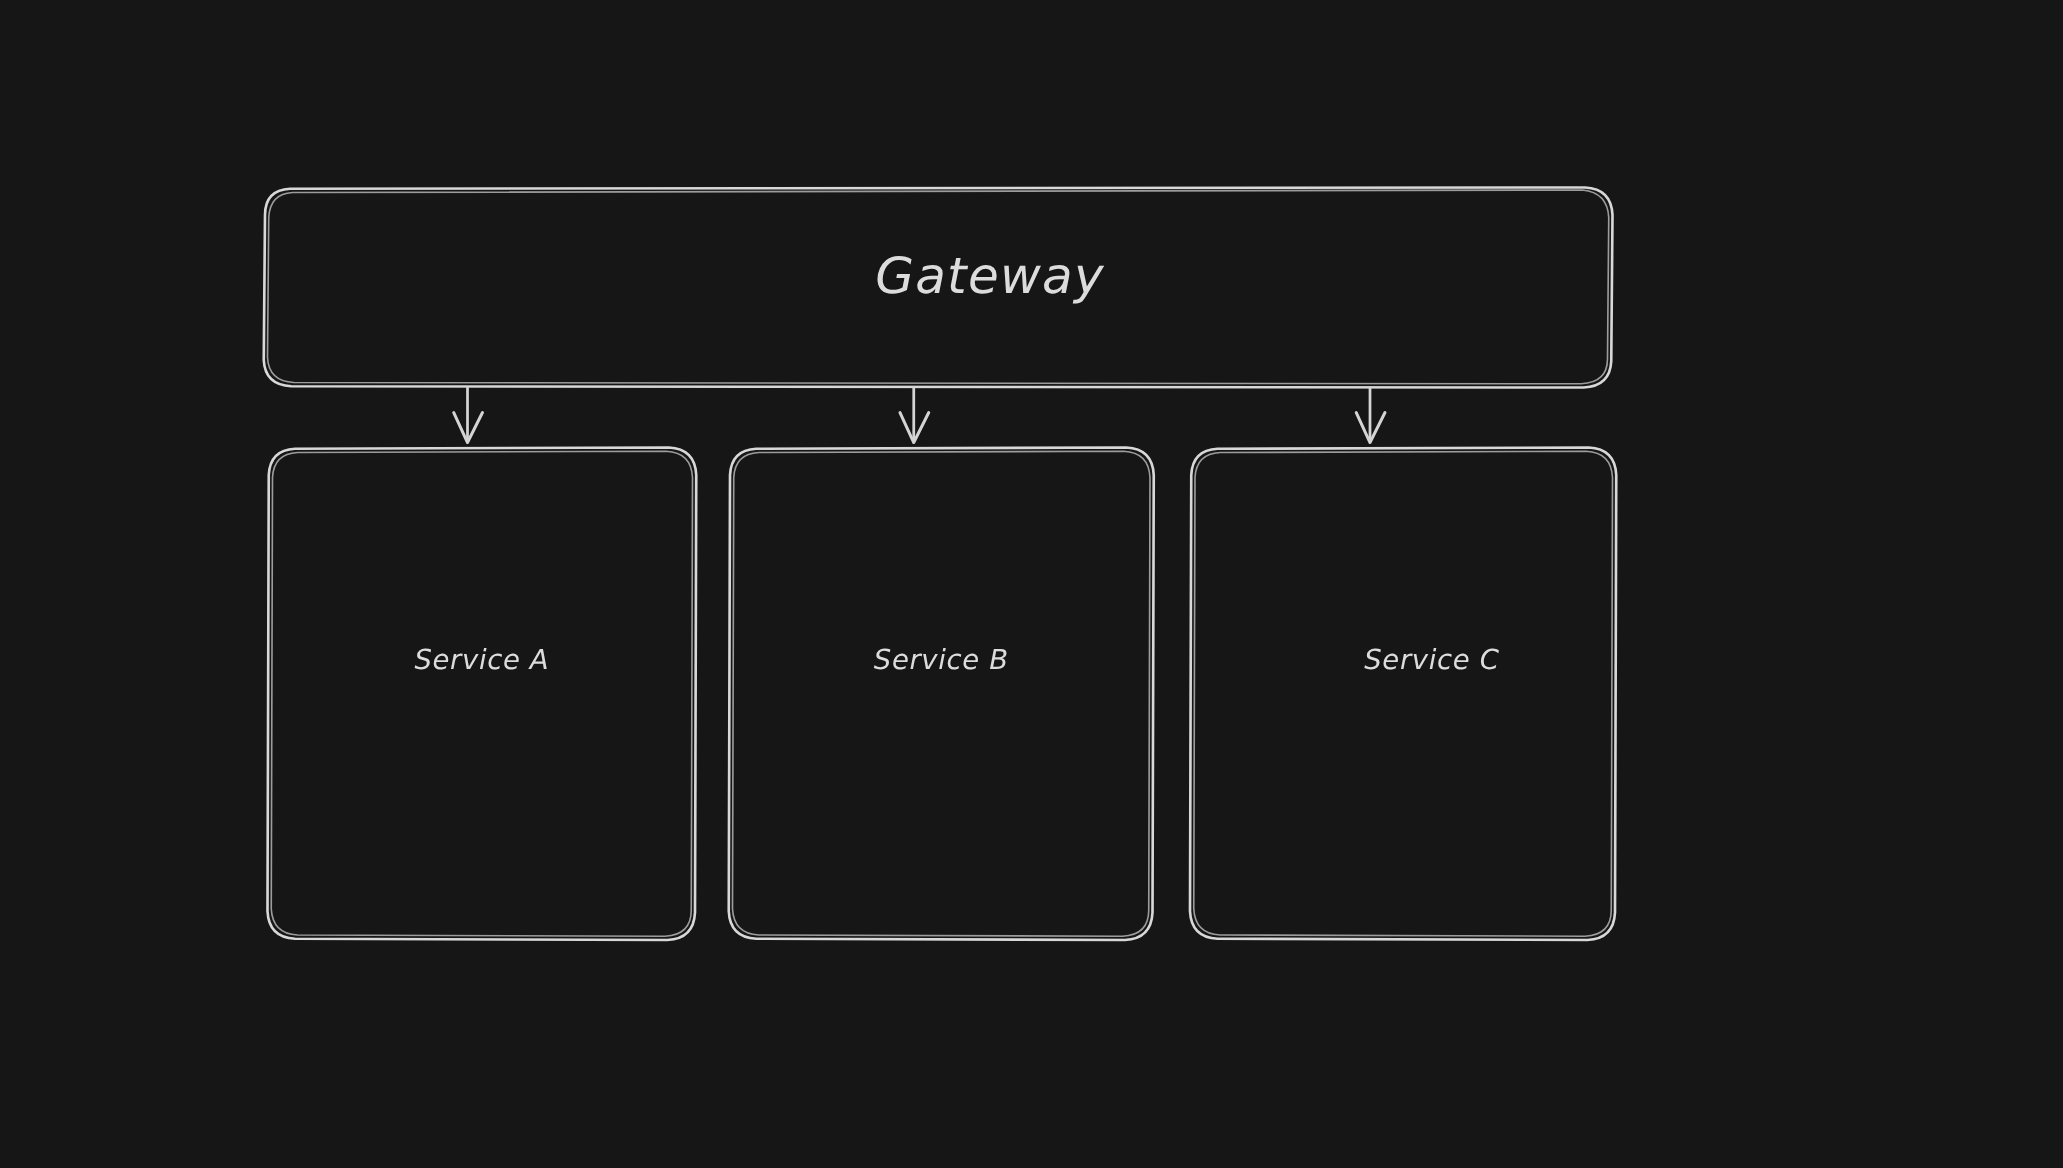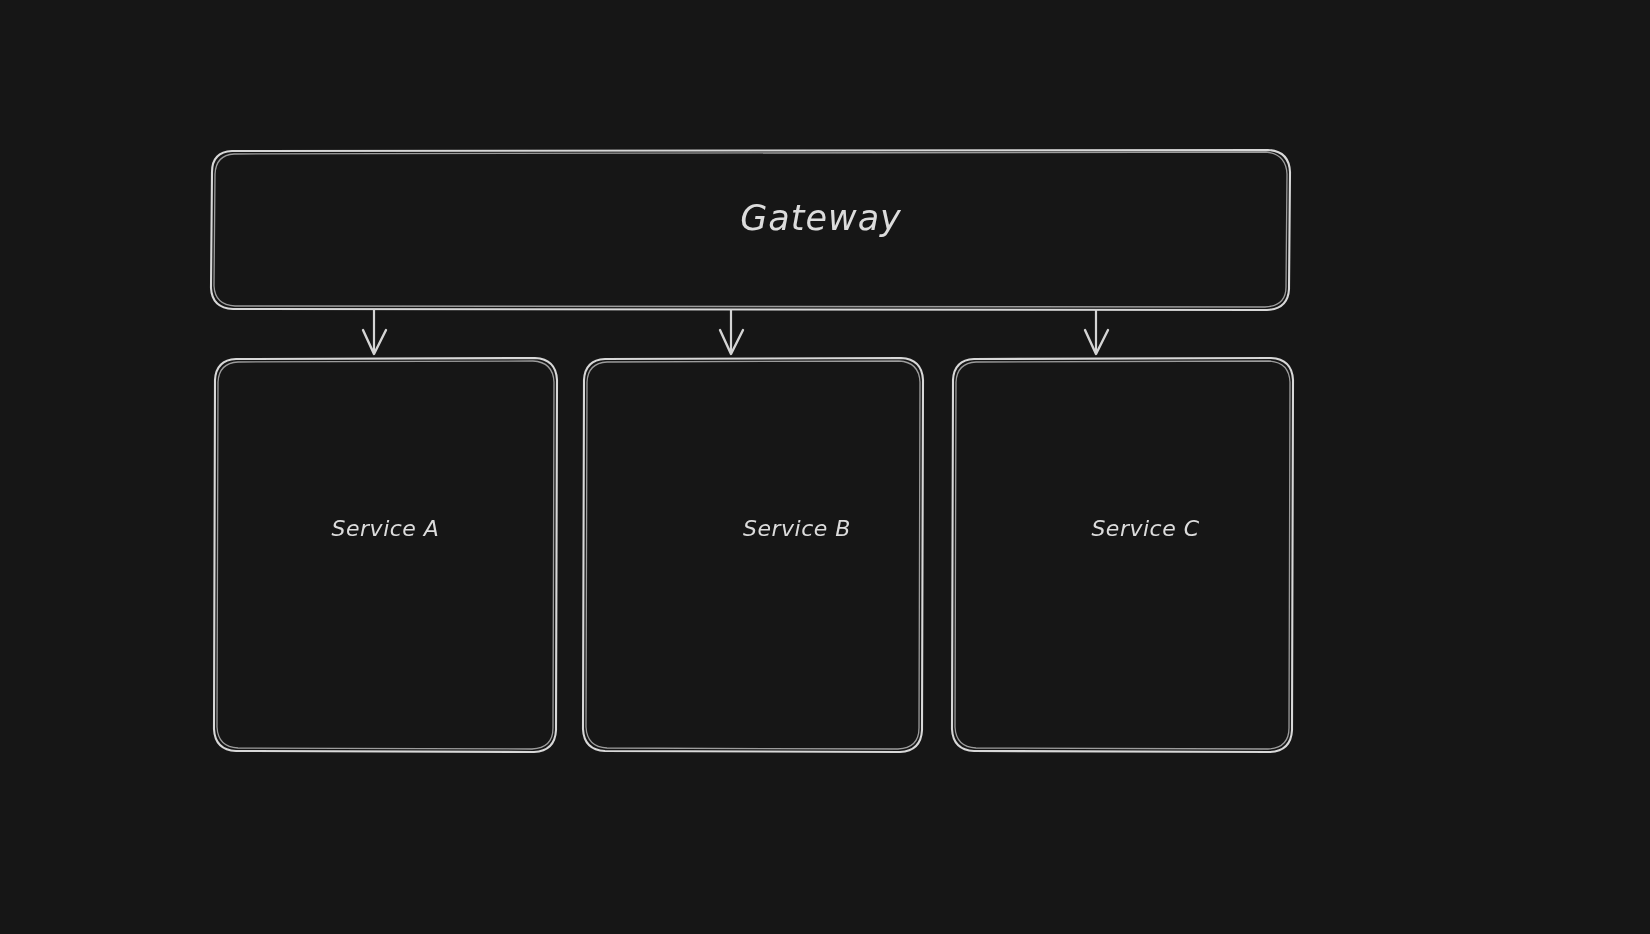--- a/index.html
+++ b/index.html
@@ -69,31 +69,30 @@
     text-align: center;
     white-space: nowrap;
     letter-spacing: 0.5px;
     user-select: none;
   }
 
   #gateway-label {
     left: 210px;
     top: 198px;
     width: 1164px;
-    font-size: 35px;
+    font-size: 40px;
     letter-spacing: 1px;
-    padding-left: 29px;
   }
 
   .service-label {
     top: 516px;
     font-size: 22px;
   }
   #service-a-label { left: 214px;  width: 343px; }
-  #service-b-label { left: 583px;  width: 340px; margin-left: 44px; }
+  #service-b-label { left: 583px;  width: 340px; }
   #service-c-label { left: 952px;  width: 387px; }
 </style>
 </head>
 <body>
 
 <div id="canvas">
 
   <svg class="diagram-svg" viewBox="0 0 1650 934" xmlns="http://www.w3.org/2000/svg">
 
     <g>

